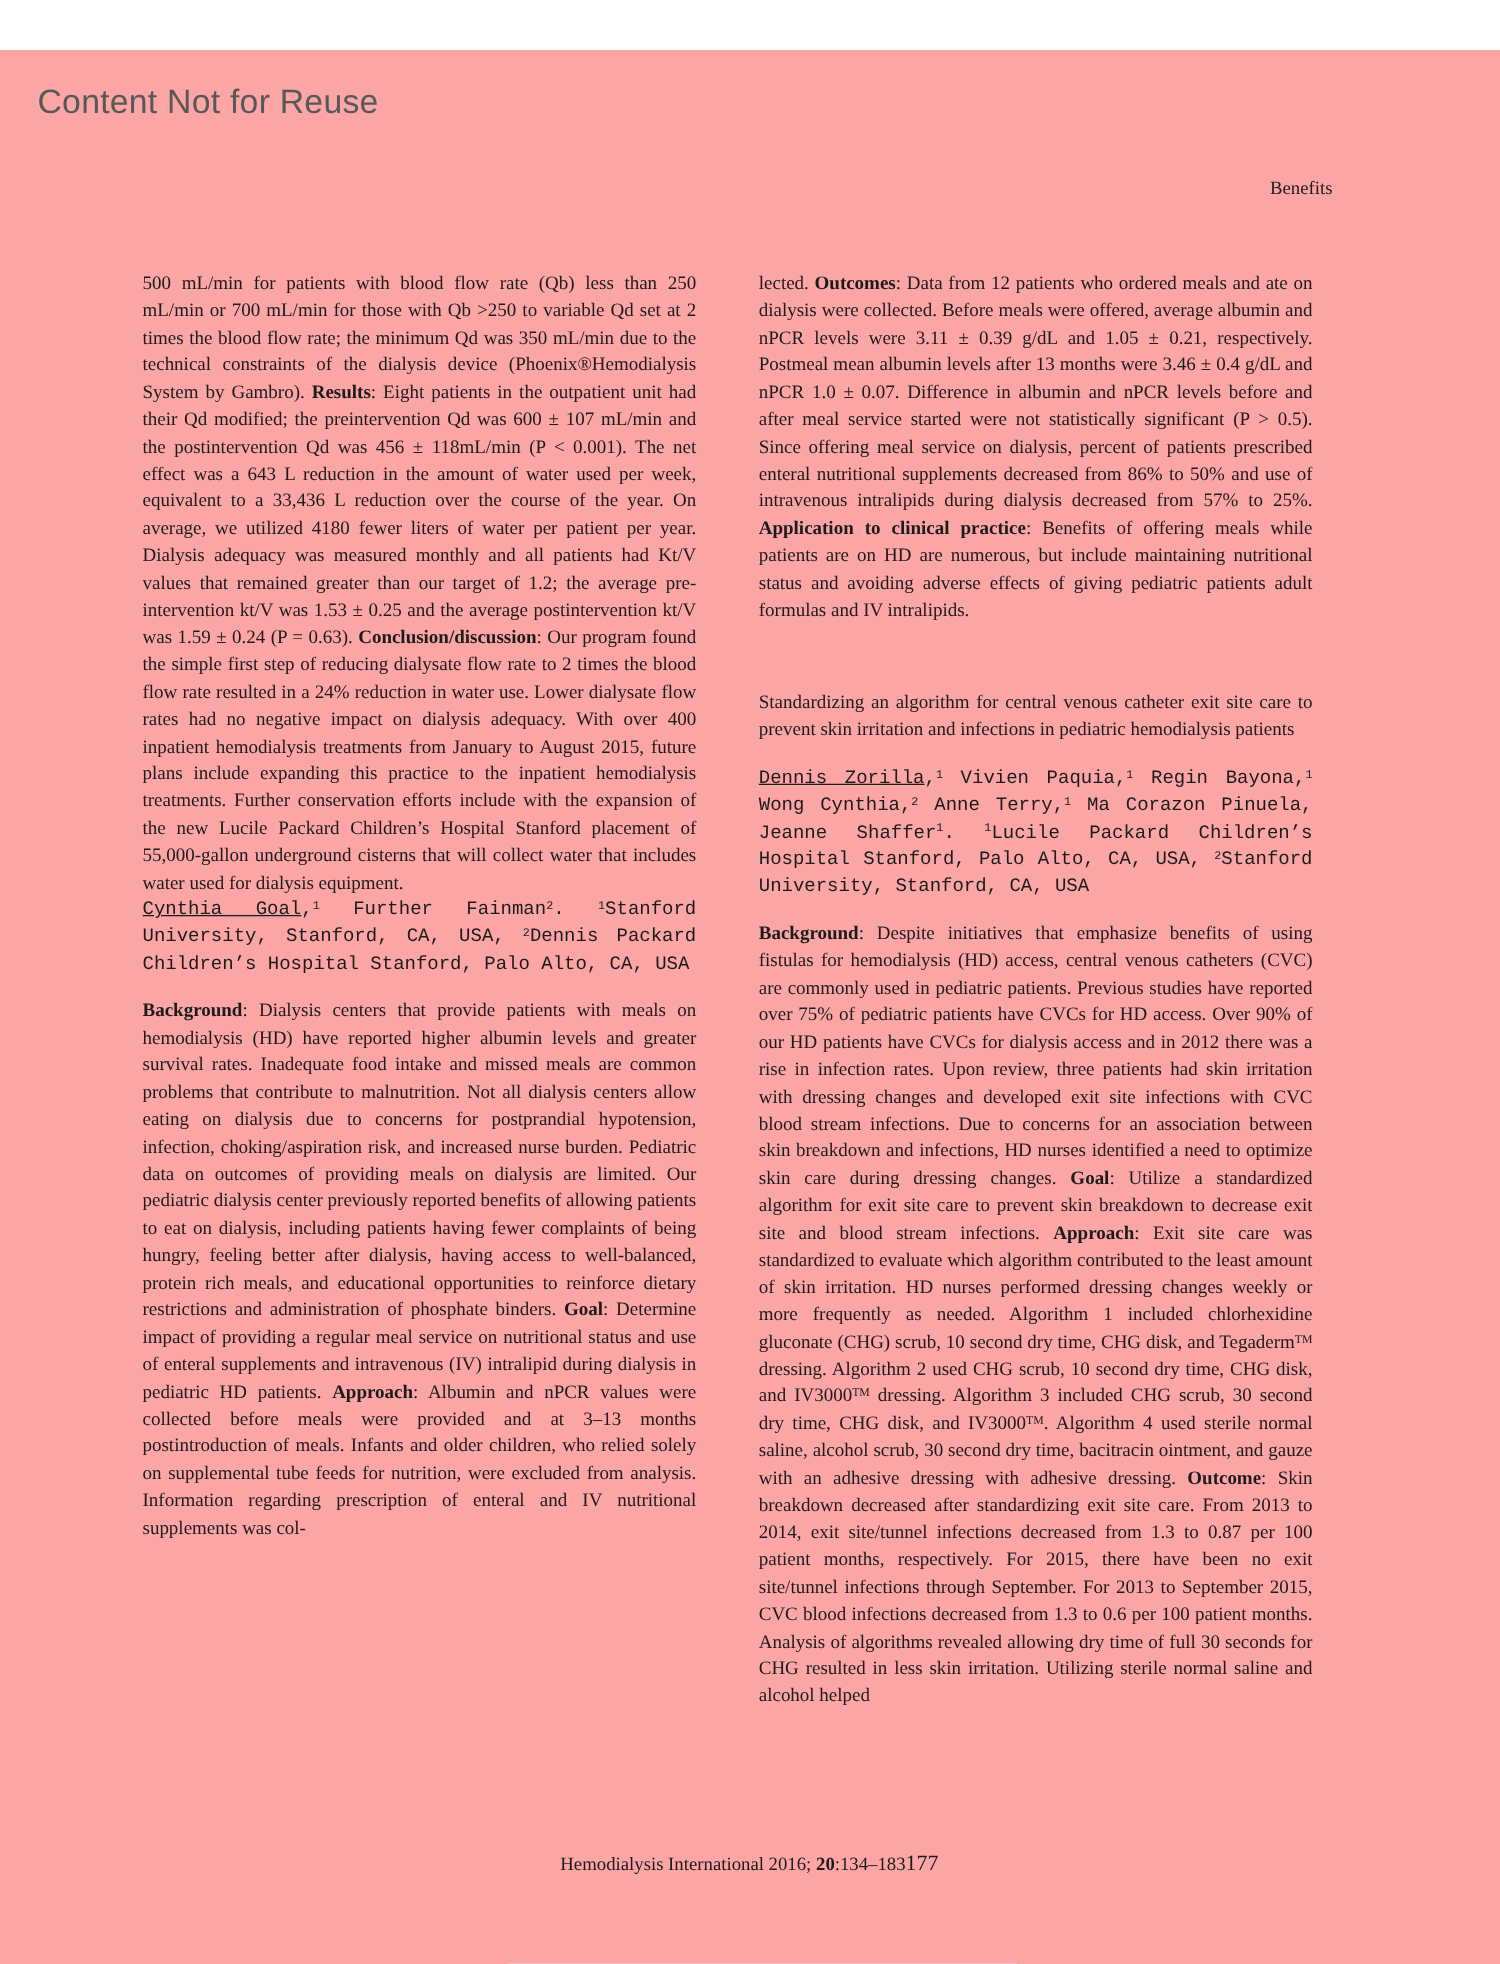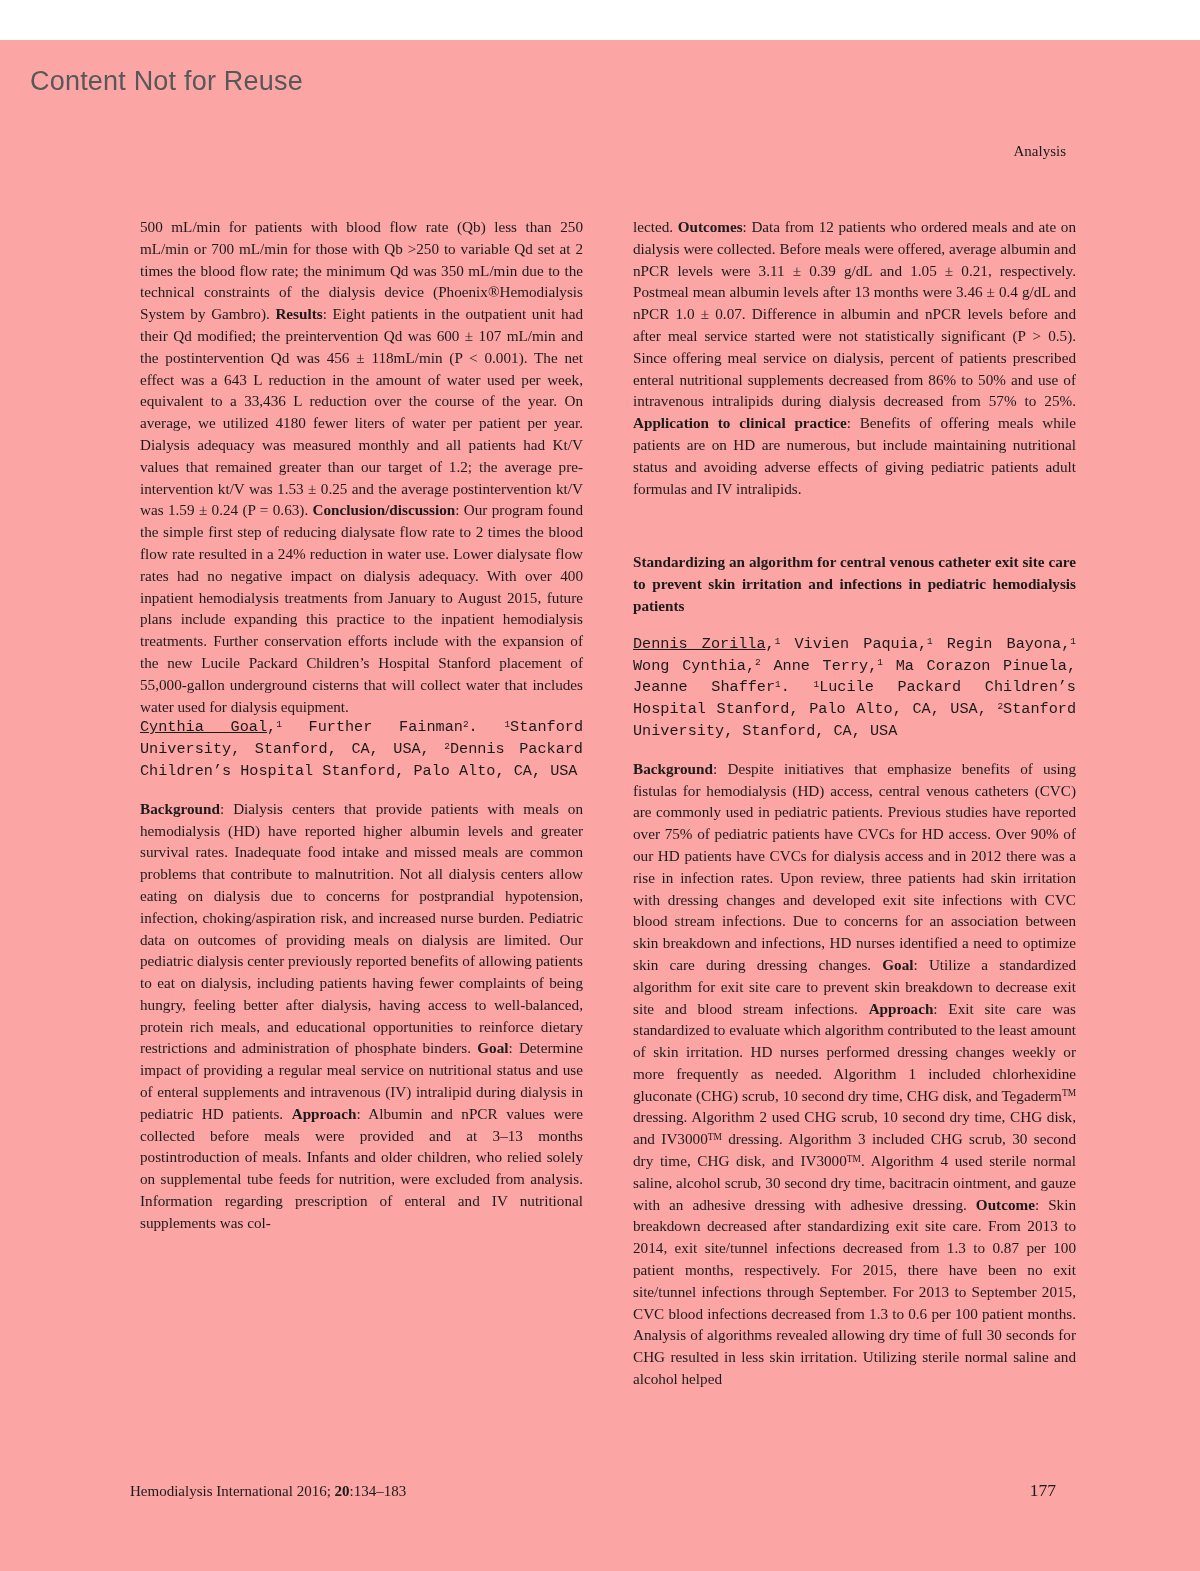--- a/index.html
+++ b/index.html
@@ -31,38 +31,38 @@
   }
   .running-head {
     position: absolute;
     right: 134px;
     top: 103px;
     font-size: 15px;
     color: #1c1c1c;
   }
   .columns {
     position: absolute;
-    left: 140px;
+    left: 114px;
     top: 176px;
     width: 936px;
     height: 1252px;
     display: flex;
     gap: 50px;
     overflow: hidden;
   }
   .col {
     flex: 1 1 0;
     min-width: 0;
     font-size: 15.2px;
     line-height: 21.8px;
     text-align: justify;
     hyphens: auto;
   }
   .block.heading {
-    font-weight: bold;
+    font-weight: normal;
     margin-top: 52px;
     margin-bottom: 17px;
   }
   .block.authors {
     margin-bottom: 15px;
     font-family: Liberation Mono, monospace;
   }
   .block.para { margin: 0; }
   sup {
     font-size: 0.62em;
@@ -70,39 +70,39 @@
     position: relative;
     top: -0.45em;
     vertical-align: baseline;
   }
   .u { text-decoration: underline; }
   .i { }
   .b { font-weight: bold; }
   .footer {
     position: absolute;
     left: 130px;
-    right: 144px;
+    right: 131px;
     top: 1440px;
     display: flex;
-    justify-content: space-between;
+    justify-content: center;
     align-items: baseline;
     font-size: 15px;
     color: #1b1b1b;
   }
   .footer-page-number {
     font-size: 17.5px;
     font-weight: normal;
   }
 </style>
 </head>
 <body>
 
 <div class="page">
   <div class="watermark">Content Not for Reuse</div>
-  <div class="running-head">Analysis</div>
+  <div class="running-head">Benefits</div>
 
   <div class="columns">
     <div class="col">
         <div class="block para"><span>500 mL/min for patients with blood flow rate (Qb) less than 250 mL/min or 700 mL/min for those with Qb &gt;250 to variable Qd set at 2 times the blood flow rate; the minimum Qd was 350 mL/min due to the technical constraints of the dialysis device (Phoenix®Hemodialysis System by Gambro). </span><span class="b i">Results</span><span>: Eight patients in the outpatient unit had their Qd modified; the preintervention Qd was 600 ± 107 mL/min and the postintervention Qd was 456 ± 118mL/min (</span><span class="i">P</span><span> &lt; 0.001). The net effect was a 643 L reduction in the amount of water used per week, equivalent to a 33,436 L reduction over the course of the year. On average, we utilized 4180 fewer liters of water per patient per year. Dialysis adequacy was measured monthly and all patients had Kt/V values that remained greater than our target of 1.2; the average pre-intervention kt/V was 1.53 ± 0.25 and the average postintervention kt/V was 1.59 ± 0.24 (</span><span class="i">P</span><span> = 0.63). </span><span class="b i">Conclusion/discussion</span><span>: Our program found the simple first step of reducing dialysate flow rate to 2 times the blood flow rate resulted in a 24% reduction in water use. Lower dialysate flow rates had no negative impact on dialysis adequacy. With over 400 inpatient hemodialysis treatments from January to August 2015, future plans include expanding this practice to the inpatient hemodialysis treatments. Further conservation efforts include with the expansion of the new Lucile Packard Children’s Hospital Stanford placement of 55,000-gallon underground cisterns that will collect water that includes water used for dialysis equipment.</span></div>
         <div class="block authors"><span class="u">Cynthia Goal</span><span>,</span><sup>1</sup><span> Further Fainman</span><sup>2</sup><span>. </span><sup>1</sup><span>Stanford University, Stanford, CA, USA, </span><sup>2</sup><span>Dennis Packard Children’s Hospital Stanford, Palo Alto, CA, USA</span></div>
         <div class="block para"><span class="b i">Background</span><span>: Dialysis centers that provide patients with meals on hemodialysis (HD) have reported higher albumin levels and greater survival rates. Inadequate food intake and missed meals are common problems that contribute to malnutrition. Not all dialysis centers allow eating on dialysis due to concerns for postprandial hypotension, infection, choking/aspiration risk, and increased nurse burden. Pediatric data on outcomes of providing meals on dialysis are limited. Our pediatric dialysis center previously reported benefits of allowing patients to eat on dialysis, including patients having fewer complaints of being hungry, feeling better after dialysis, having access to well-balanced, protein rich meals, and educational opportunities to reinforce dietary restrictions and administration of phosphate binders. </span><span class="b i">Goal</span><span>: Determine impact of providing a regular meal service on nutritional status and use of enteral supplements and intravenous (IV) intralipid during dialysis in pediatric HD patients. </span><span class="b i">Approach</span><span>: Albumin and nPCR values were collected before meals were provided and at 3–13 months postintroduction of meals. Infants and older children, who relied solely on supplemental tube feeds for nutrition, were excluded from analysis. Information regarding prescription of enteral and IV nutritional supplements was col-</span></div>
       </div>
     <div class="col">
         <div class="block para"><span>lected. </span><span class="b i">Outcomes</span><span>: Data from 12 patients who ordered meals and ate on dialysis were collected. Before meals were offered, average albumin and nPCR levels were 3.11 ± 0.39 g/dL and 1.05 ± 0.21, respectively. Postmeal mean albumin levels after 13 months were 3.46 ± 0.4 g/dL and nPCR 1.0 ± 0.07. Difference in albumin and nPCR levels before and after meal service started were not statistically significant (</span><span class="i">P</span><span> &gt; 0.5). Since offering meal service on dialysis, percent of patients prescribed enteral nutritional supplements decreased from 86% to 50% and use of intravenous intralipids during dialysis decreased from 57% to 25%. </span><span class="b i">Application to clinical practice</span><span>: Benefits of offering meals while patients are on HD are numerous, but include maintaining nutritional status and avoiding adverse effects of giving pediatric patients adult formulas and IV intralipids.</span></div>
         <div class="block heading"><span>Standardizing an algorithm for central venous catheter exit site care to prevent skin irritation and infections in pediatric hemodialysis patients</span></div>

